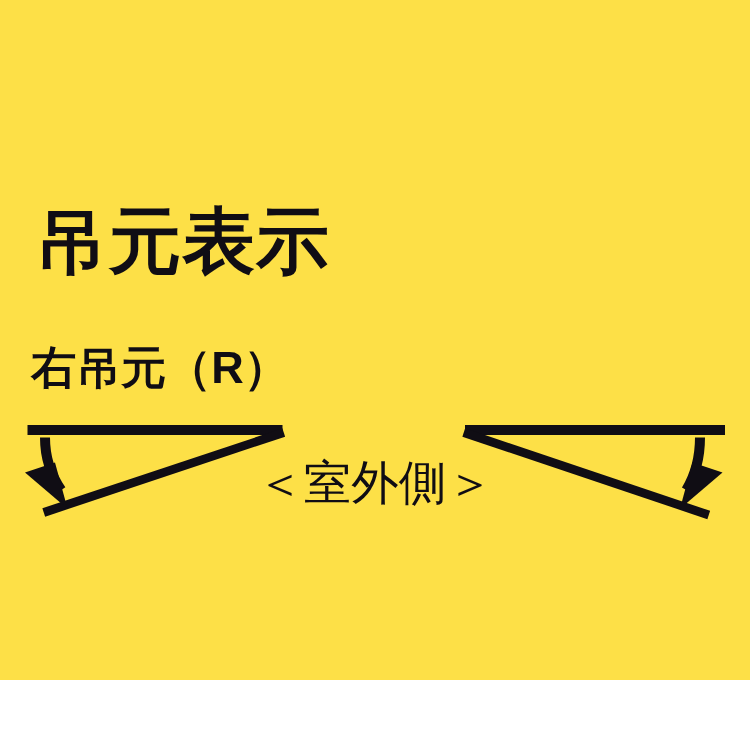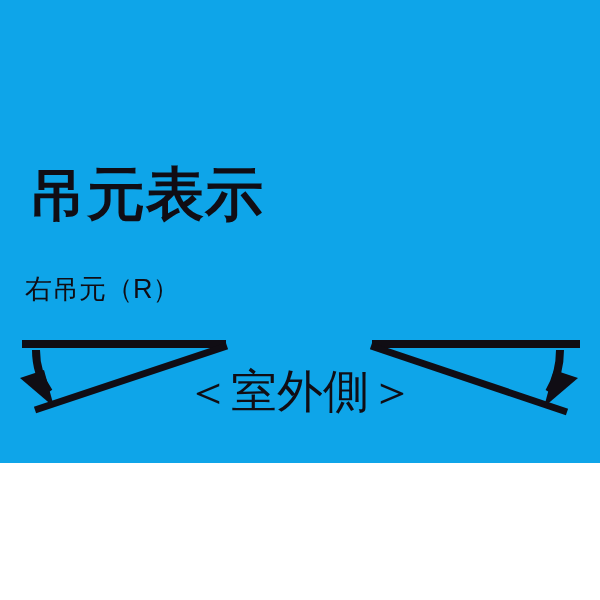--- a/index.html
+++ b/index.html
@@ -8,59 +8,59 @@
     padding: 0;
     background: #ffffff;
   }
   body {
     font-family: "Liberation Sans", "DejaVu Sans", sans-serif;
     -webkit-font-smoothing: antialiased;
   }
   #stage {
     position: relative;
     width: 600px;
-    height: 463px;
-    background: #0ea5e9;
+    height: 544px;
+    background: #fde047;
     overflow: hidden;
   }
 
   
   .title {
     position: absolute;
     left: 28px;
     top: 165px;
     font-size: 58px;
     line-height: 1;
     font-weight: 700;
     color: #100d14;
     letter-spacing: 1px;
     white-space: nowrap;
   }
 
   
   .side-label {
     position: absolute;
     top: 276px;
-    font-size: 27px;
+    font-size: 36px;
     line-height: 1;
-    font-weight: 400;
+    font-weight: 700;
     color: #100d14;
     white-space: nowrap;
   }
   .side-label.left  { left: 25px; }
   .side-label.right { left: 360px; }
 
   
   .center-caption {
     position: absolute;
     left: 0;
     top: 368px;
     width: 600px;
     text-align: center;
-    font-size: 46px;
+    font-size: 38px;
     line-height: 1;
     font-weight: 400;
     color: #100d14;
     white-space: nowrap;
   }
 
   
   .diagram-layer {
     position: absolute;
     left: 0;

